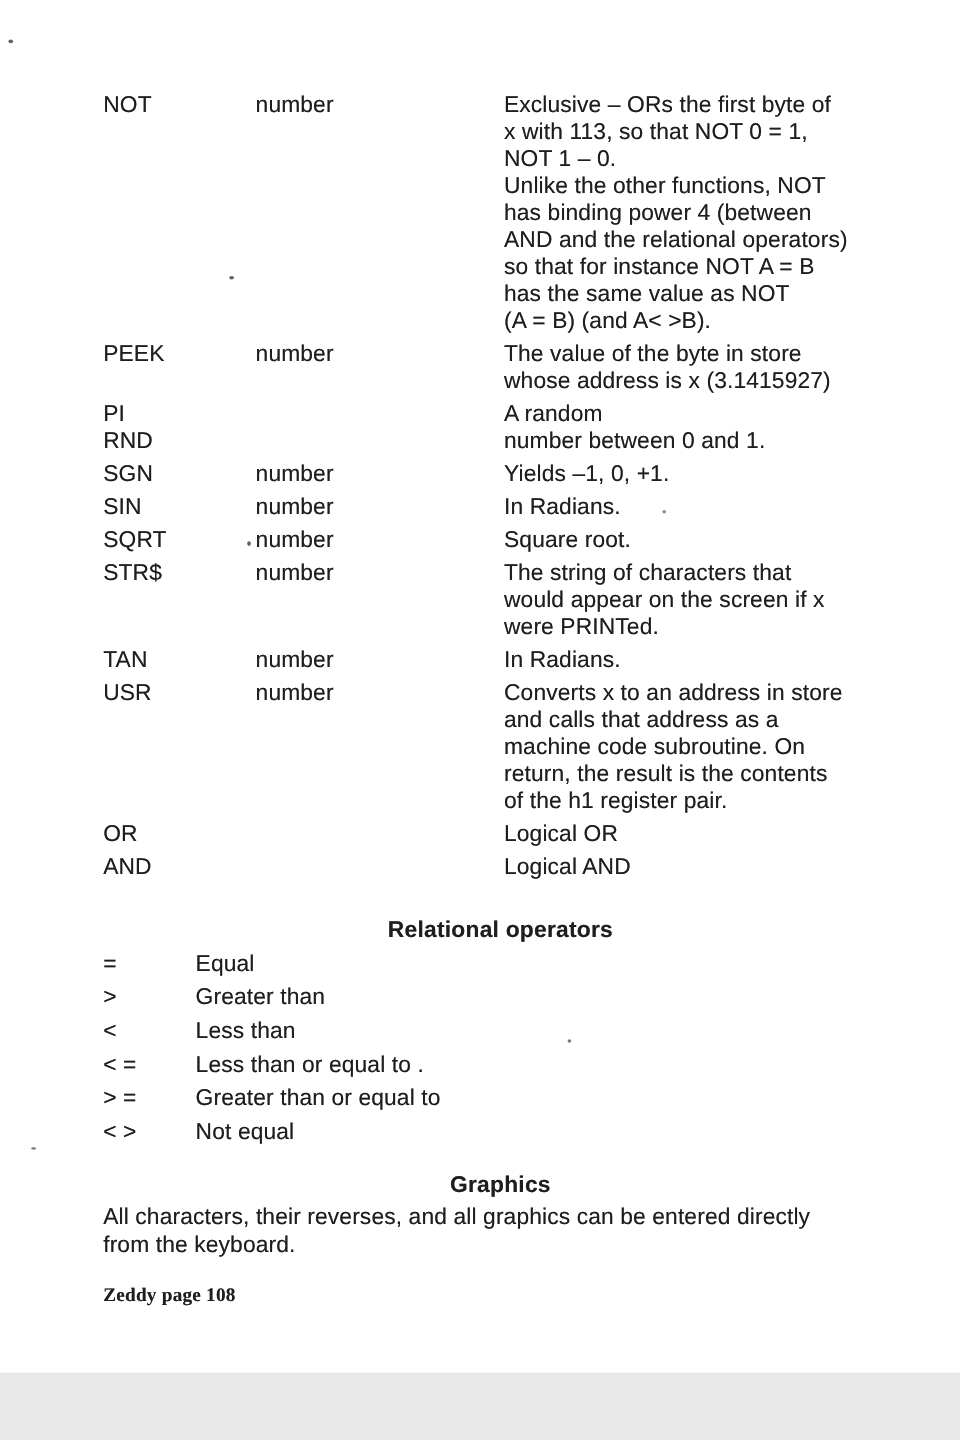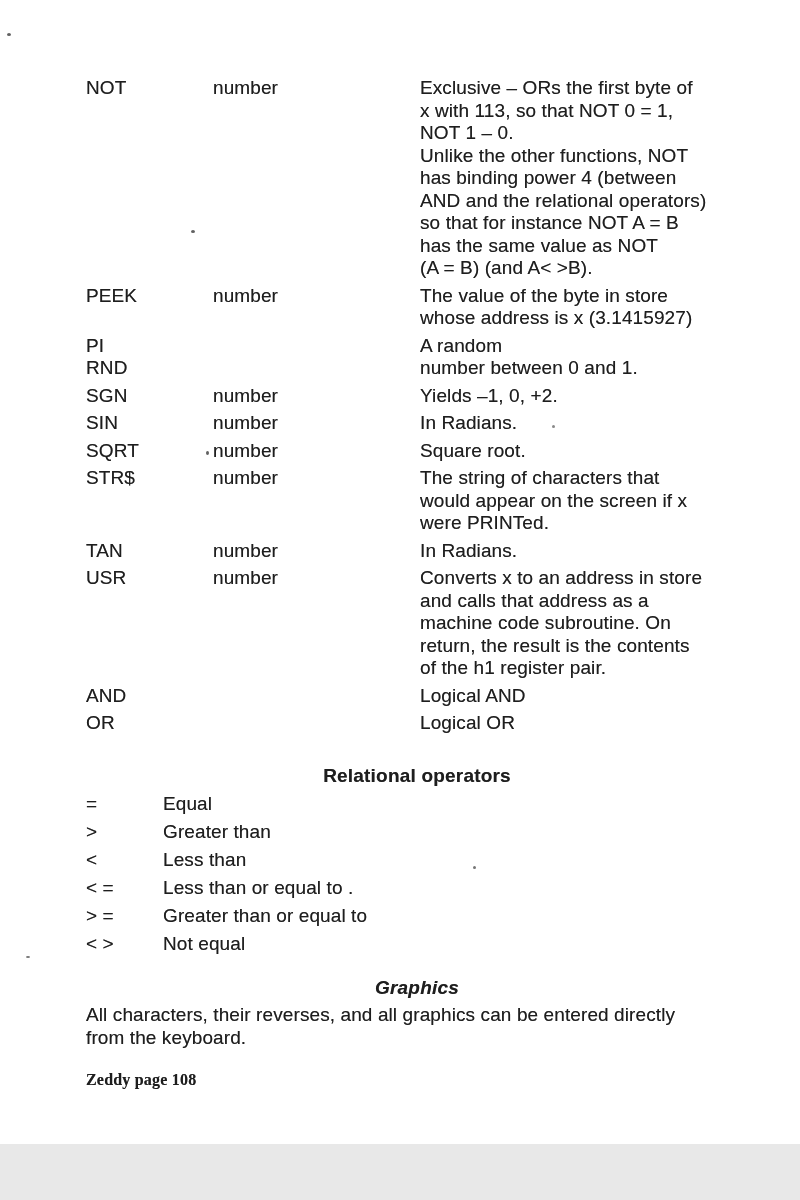--- a/index.html
+++ b/index.html
@@ -29,21 +29,21 @@
   .c2 { width: 207px; flex: none; }
   .c3 { width: 328px; flex: none; white-space: pre-line; }
   .section-heading {
     font-size: 19px;
     font-weight: 700;
     margin: 30px 0 6px 0;
     line-height: 22.5px;
     letter-spacing: 0.2px;
     text-align: center;
   }
-  .section-heading.graphics-h { margin-top: 21px; margin-bottom: 5px; font-style: italic; }
+  .section-heading.graphics-h { margin-top: 21px; margin-bottom: 5px; }
   .rel-row { display: flex; align-items: flex-start; margin-bottom: 5.5px; }
   .rel-sym { width: 77px; flex: none; }
   .rel-label { flex: 1; }
   .paragraph { white-space: pre-line; margin: 0; }
   .page-footer {
     margin-top: 20px;
     font-family: "Liberation Serif", serif;
     font-size: 16px;
     font-weight: 700;
     letter-spacing: 0.2px;
@@ -90,21 +90,21 @@
         <div class="c3">A random</div>
       </div>
       <div class="fn-row">
         <div class="c1">RND</div>
         <div class="c2"></div>
         <div class="c3">number between 0 and 1.</div>
       </div>
       <div class="fn-row">
         <div class="c1">SGN</div>
         <div class="c2">number</div>
-        <div class="c3">Yields –1, 0, +2.</div>
+        <div class="c3">Yields –1, 0, +1.</div>
       </div>
       <div class="fn-row">
         <div class="c1">SIN</div>
         <div class="c2">number</div>
         <div class="c3">In Radians.</div>
       </div>
       <div class="fn-row">
         <div class="c1">SQRT</div>
         <div class="c2">number</div>
         <div class="c3">Square root.</div>
@@ -124,28 +124,28 @@
       <div class="fn-row">
         <div class="c1">USR</div>
         <div class="c2">number</div>
         <div class="c3">Converts x to an address in store
 and calls that address as a
 machine code subroutine. On
 return, the result is the contents
 of the h1 register pair.</div>
       </div>
       <div class="fn-row">
+        <div class="c1">OR</div>
+        <div class="c2"></div>
+        <div class="c3">Logical OR</div>
+      </div>
+      <div class="fn-row">
         <div class="c1">AND</div>
         <div class="c2"></div>
         <div class="c3">Logical AND</div>
-      </div>
-      <div class="fn-row">
-        <div class="c1">OR</div>
-        <div class="c2"></div>
-        <div class="c3">Logical OR</div>
       </div>
     </section>
 
     <h2 class="section-heading">Relational operators</h2>
 
     <section>
       <div class="rel-row">
         <div class="rel-sym">=</div>
         <div class="rel-label">Equal</div>
       </div>

